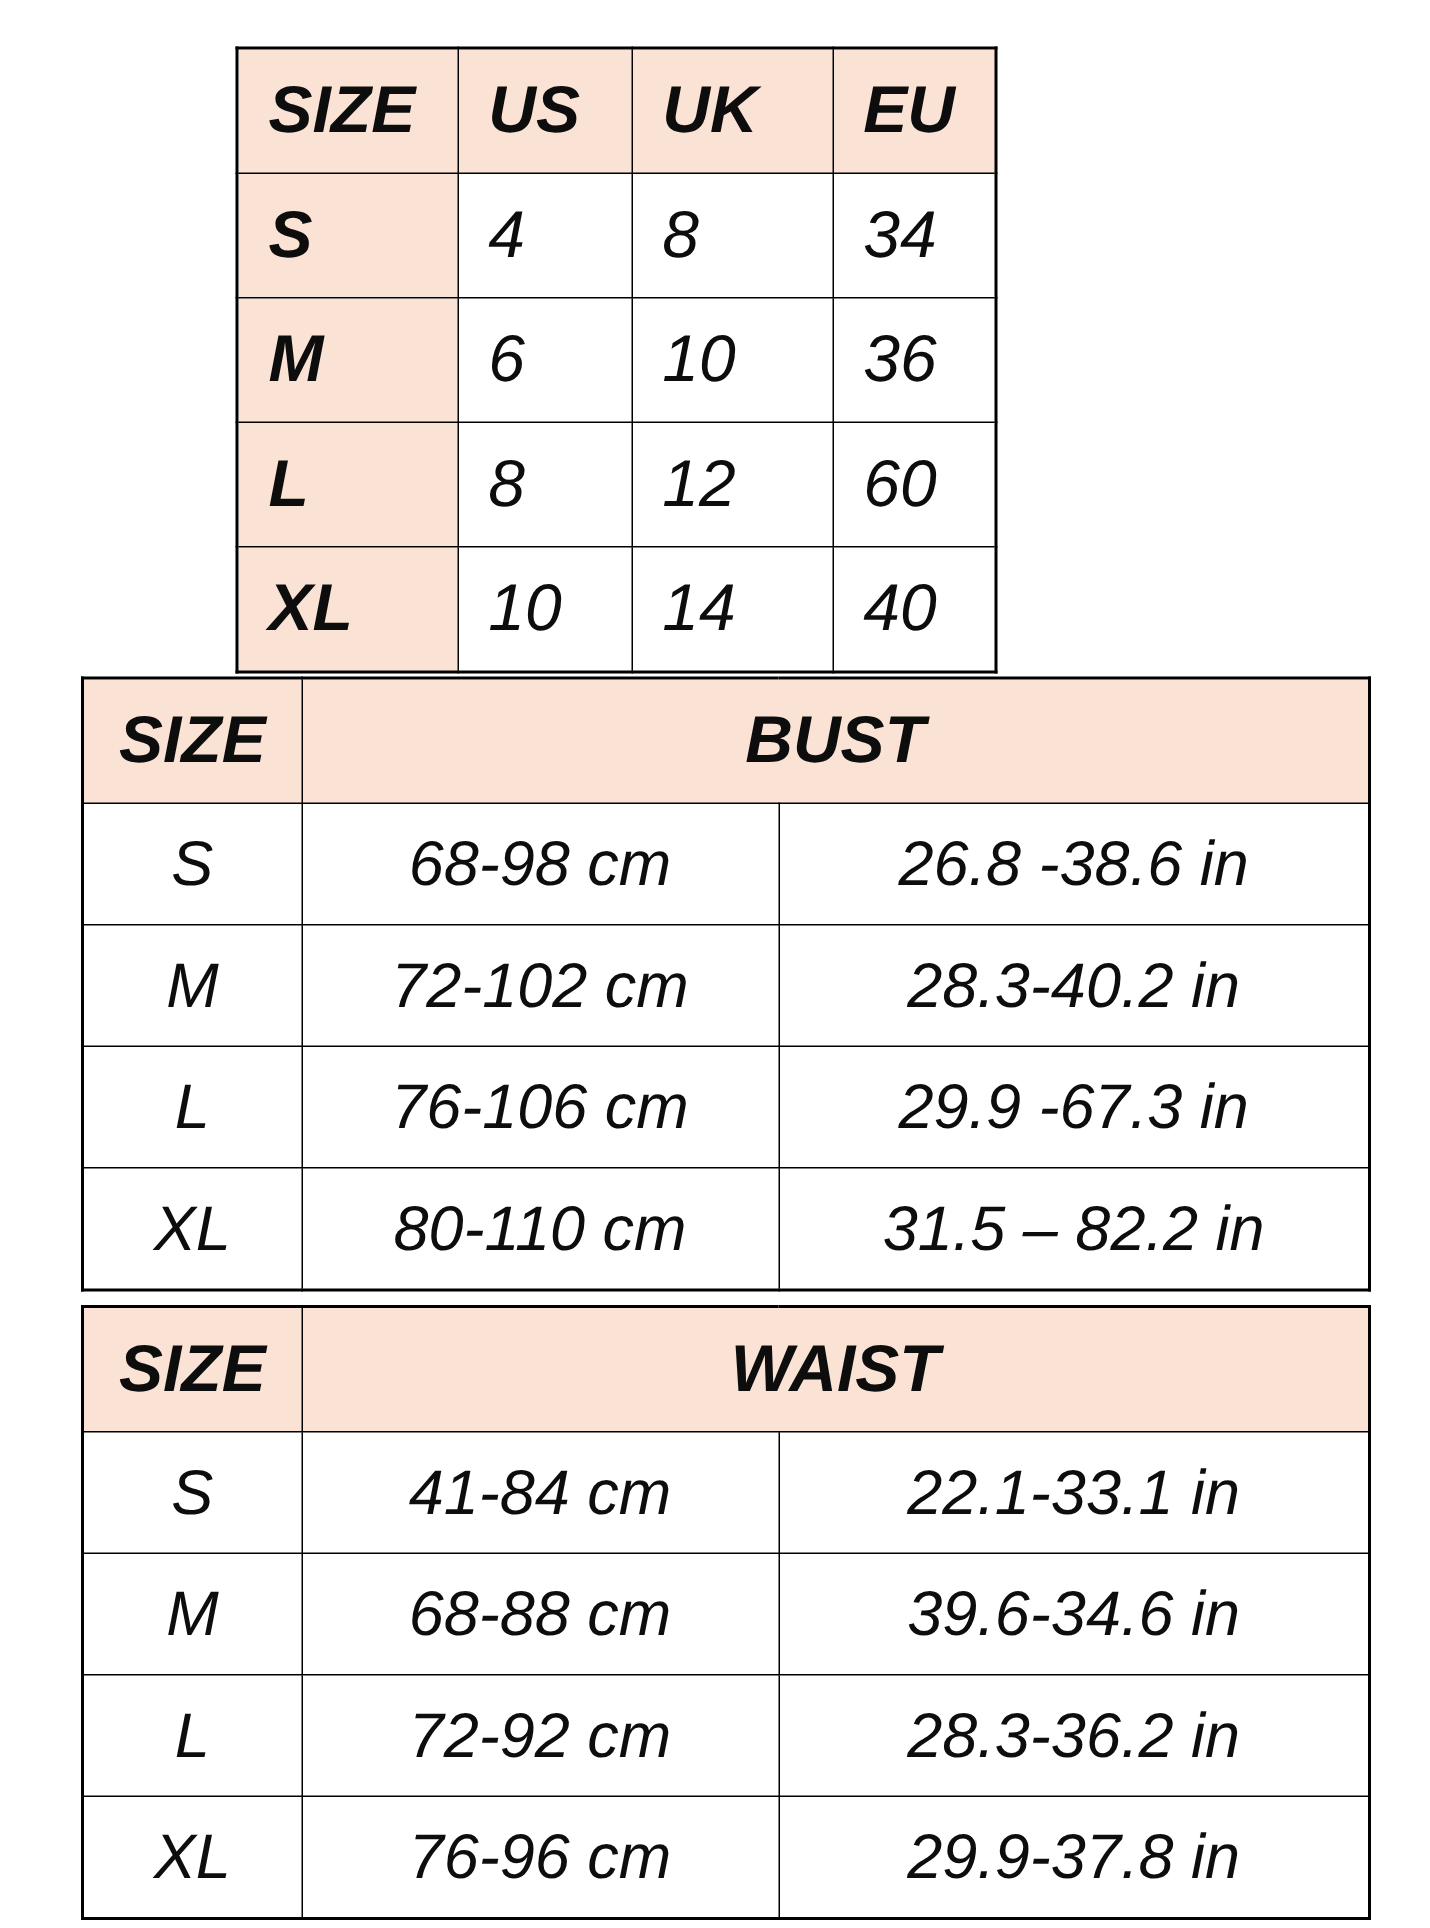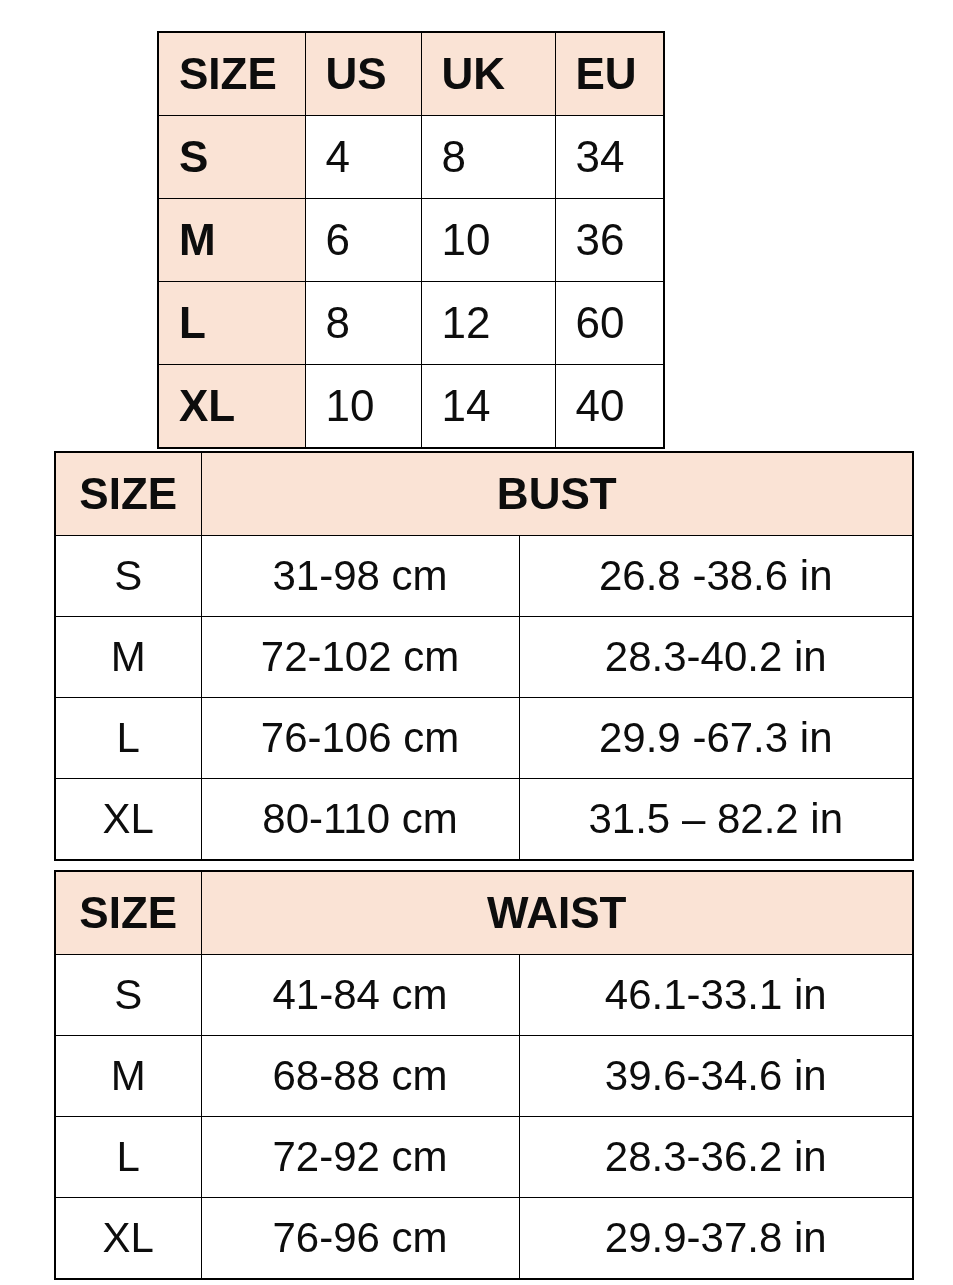--- a/index.html
+++ b/index.html
@@ -19,20 +19,21 @@
   table {
     border-collapse: collapse;
     table-layout: fixed;
     position: absolute;
   }
   td {
     border: 1.7px solid #000000;
     padding: 16px;
     overflow: hidden;
     white-space: nowrap;
+    font-style: italic;
   }
   table { border: 2.5px solid #000000; }
 
   
   .t-conv { left: 157px; top: 31px; width: 506px; }
   .t-conv tr { height: 70px; }
   .t-conv td {
     font-size: 44px;
     padding-left: 20px;
     text-align: left;
@@ -118,21 +119,21 @@
         <col style="width:318px">
         <col style="width:394px">
     </colgroup>
     <tbody>
       <tr class="hdrrow">
         <td class="hdr">SIZE</td>
         <td class="hdr" colspan="2">BUST</td>
       </tr>
       <tr>
         <td>S</td>
-        <td>31-98 cm</td>
+        <td>68-98 cm</td>
         <td>26.8 -38.6 in</td>
       </tr>
       <tr>
         <td>M</td>
         <td>72-102 cm</td>
         <td>28.3-40.2 in</td>
       </tr>
       <tr>
         <td>L</td>
         <td>76-106 cm</td>
@@ -153,21 +154,21 @@
         <col style="width:394px">
     </colgroup>
     <tbody>
       <tr class="hdrrow">
         <td class="hdr">SIZE</td>
         <td class="hdr" colspan="2">WAIST</td>
       </tr>
       <tr>
         <td>S</td>
         <td>41-84 cm</td>
-        <td>46.1-33.1 in</td>
+        <td>22.1-33.1 in</td>
       </tr>
       <tr>
         <td>M</td>
         <td>68-88 cm</td>
         <td>39.6-34.6 in</td>
       </tr>
       <tr>
         <td>L</td>
         <td>72-92 cm</td>
         <td>28.3-36.2 in</td>

